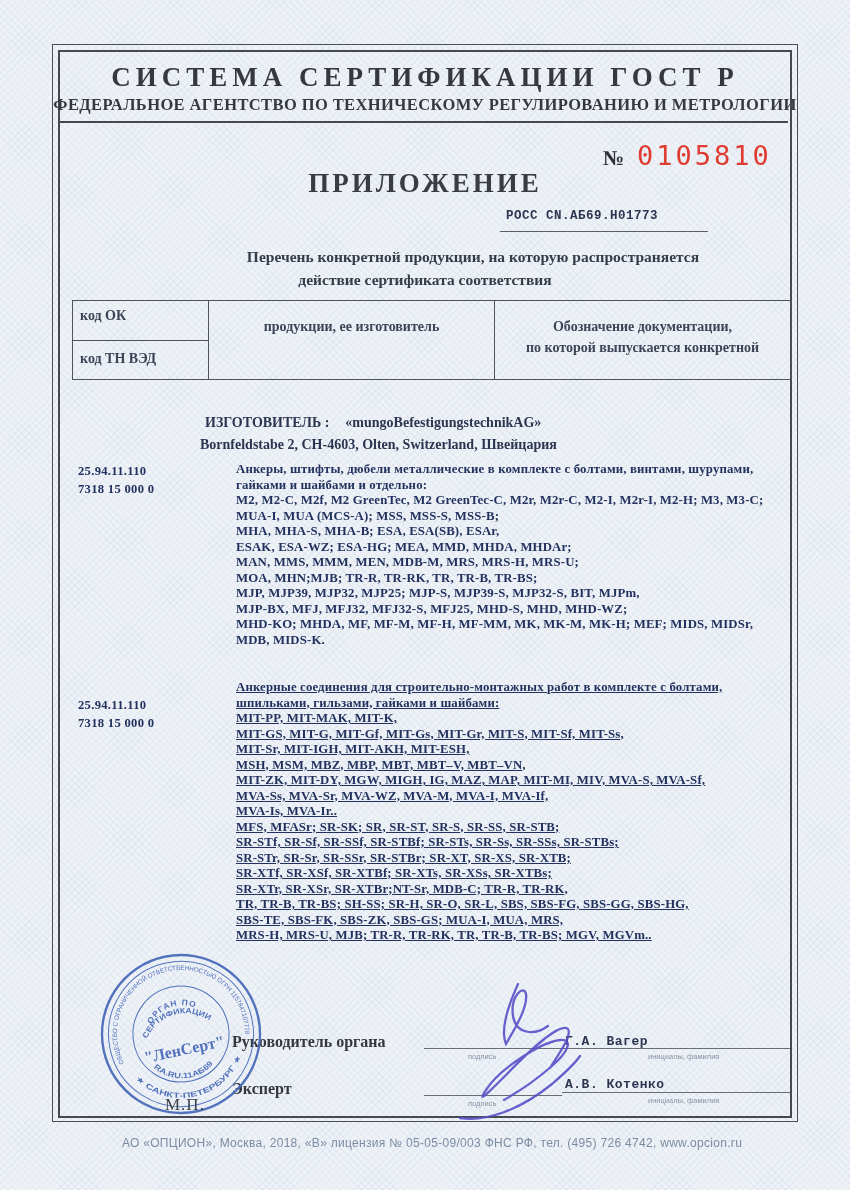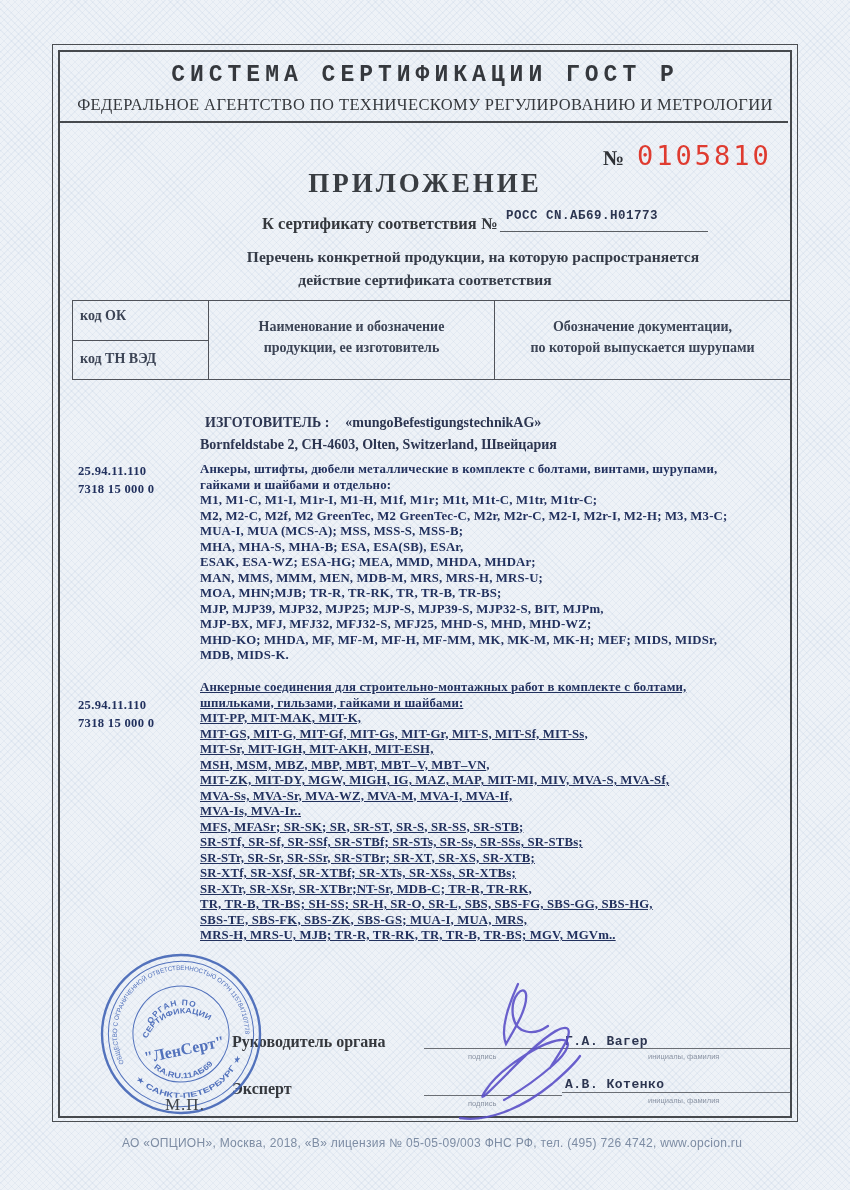--- a/index.html
+++ b/index.html
@@ -10,22 +10,22 @@
       repeating-linear-gradient(45deg, rgba(138,166,202,.10) 0 1px, transparent 1px 5px),
       repeating-linear-gradient(-45deg, rgba(138,166,202,.10) 0 1px, transparent 1px 5px);
     font-family:"Liberation Serif","DejaVu Serif",serif;
     color:#3a3e44;
   }
   .abs{position:absolute;}
   .frame-outer{left:52px;top:44px;width:744px;height:1076px;border:1.5px solid #4b4e52;}
   .frame-inner{left:58px;top:50px;width:730px;height:1064px;border:2.5px solid #46494d;}
   .hdr-rule{left:60px;top:121px;width:728px;height:2.4px;background:#46494d;}
   .t-center{left:0;width:850px;text-align:center;}
-  .sys-title{top:62px;font-size:23px;font-weight:bold;letter-spacing:5px;color:#35383d;font-family:Liberation Mono, monospace;}
-  .agency{top:95px;font-size:16.5px;font-weight:normal;letter-spacing:.4px;color:#35383d;}
+  .sys-title{top:62px;font-size:27px;font-weight:bold;letter-spacing:5px;color:#35383d;}
+  .agency{top:95px;font-size:16.5px;font-weight:bold;letter-spacing:.4px;color:#35383d;}
   .num-label{left:603px;top:146px;font-size:21px;font-weight:bold;color:#2e3136;}
   .num-red{left:637px;top:140px;font-family:"DejaVu Sans Mono","Liberation Mono",monospace;
            font-size:27px;letter-spacing:3px;color:#df3b30;font-weight:400;}
   .doc-title{top:168px;font-size:27px;font-weight:bold;letter-spacing:3px;color:#393d42;}
   .cert-label{left:262px;top:214px;font-size:16.5px;font-weight:bold;color:#35383d;}
   .cert-num{left:506px;top:209px;font-family:"Liberation Mono","DejaVu Sans Mono",monospace;
             font-size:12.5px;font-weight:bold;color:#2c3550;letter-spacing:.5px;}
   .cert-underline{left:500px;top:231px;width:208px;height:1.3px;background:#5a5e63;}
   .subtitle1{top:248px;font-size:15.5px;font-weight:bold;color:#353b47;padding-left:48px;}
   .subtitle2{top:271px;font-size:15.5px;font-weight:bold;color:#353b47;}
@@ -37,21 +37,21 @@
   .kod-ok{left:80px;top:308px;}
   .kod-tnved{left:80px;top:351px;}
   .col2{left:209px;top:316px;width:285px;text-align:center;line-height:21px;}
   .col3{left:495px;top:316px;width:295px;text-align:center;line-height:21px;}
   .mfr-line1{left:205px;top:415px;font-size:14px;font-weight:bold;color:#2c3550;white-space:nowrap;}
   .mfr-line1 .mfr-name{margin-left:16px;margin-top:32px;}
   .mfr-line2{left:200px;top:437px;font-size:14px;font-weight:bold;color:#2c3550;}
   .code{left:78px;font-size:12.6px;font-weight:bold;color:#22315e;letter-spacing:.3px;white-space:nowrap;}
   .plist{left:200px;width:600px;font-size:12.8px;font-weight:bold;color:#22315e;
          line-height:15.5px;white-space:nowrap;letter-spacing:.15px;}
-  .plist div{height:15.5px;}
+  .plist div{height:15.5px;margin-left:36px;}
   .p1{top:462px;}  .p2{top:680px;text-decoration:underline;}
   .sig-label{font-size:16px;font-weight:bold;color:#35383d;}
   .sig-name{font-family:"Liberation Mono","DejaVu Sans Mono",monospace;font-size:13px;
             font-weight:bold;color:#2c3550;letter-spacing:.5px;}
   .sig-line{height:1.2px;background:#6a6e74;}
   .sig-sub{font-family:"Liberation Sans","DejaVu Sans",sans-serif;font-size:7.5px;color:#8a93a3;}
   .mp{left:121px;top:1095px;font-size:17px;color:#3f444a;letter-spacing:1px;z-index:5;padding-left:44px;}
   .stamp-wrap{left:95px;top:948px;width:172px;height:172px;transform:rotate(-12deg);opacity:.92;z-index:3;}
   .sig-svg{left:400px;top:972px;width:270px;height:155px;z-index:4;}
   .footer{left:52px;top:1136px;width:760px;text-align:center;
@@ -68,54 +68,51 @@
   <div class="abs hdr-rule"></div>
 
   <div class="abs t-center sys-title">СИСТЕМА СЕРТИФИКАЦИИ ГОСТ Р</div>
   <div class="abs t-center agency">ФЕДЕРАЛЬНОЕ АГЕНТСТВО ПО ТЕХНИЧЕСКОМУ РЕГУЛИРОВАНИЮ И МЕТРОЛОГИИ</div>
 
   <div class="abs num-label">№</div>
   <div class="abs num-red">0105810</div>
 
   <div class="abs t-center doc-title">ПРИЛОЖЕНИЕ</div>
 
-  <div class="abs cert-label">К сертификату соответствия №</div>
   <div class="abs cert-num">РОСС CN.АБ69.H01773</div>
   <div class="abs cert-underline"></div>
 
   <div class="abs t-center subtitle1">Перечень конкретной продукции,  на которую распространяется</div>
   <div class="abs t-center subtitle2">действие сертификата соответствия</div>
 
   <div class="abs tbl"></div>
   <div class="abs tbl-v1"></div>
   <div class="abs tbl-v2"></div>
   <div class="abs tbl-h1"></div>
   <div class="abs cell kod-ok">код ОК</div>
   <div class="abs cell kod-tnved">код ТН ВЭД</div>
   <div class="abs cell col2">
-    <div>Наименование и обозначение</div>
     <div>продукции, ее изготовитель</div>
   </div>
   <div class="abs cell col3">
     <div>Обозначение документации,</div>
-    <div>по которой выпускается шурупами</div>
+    <div>по которой выпускается конкретной</div>
   </div>
 
   <div class="abs mfr-line1">
     <span>ИЗГОТОВИТЕЛЬ :</span><span class="mfr-name">«mungoBefestigungstechnikAG»</span>
   </div>
   <div class="abs mfr-line2">Bornfeldstabe 2, CH-4603, Olten, Switzerland, Швейцария</div>
 
   <div class="abs code" style="top:464px;">25.94.11.110</div>
   <div class="abs code" style="top:482px;">7318 15 000 0</div>
 
   <div class="abs plist p1">
     <div>Анкеры,  штифты,  дюбели металлические в комплекте с болтами, винтами, шурупами,</div>
     <div>гайками и шайбами и отдельно:</div>
-    <div>M1, M1-C, M1-I, M1r-I, M1-H, M1f, M1r; M1t, M1t-C, M1tr, M1tr-C;</div>
     <div>M2, M2-C, M2f, M2 GreenTec, M2 GreenTec-C, M2r, M2r-C, M2-I, M2r-I, M2-H; M3, M3-C;</div>
     <div>MUA-I, MUA (MCS-A); MSS, MSS-S, MSS-B;</div>
     <div>MHA, MHA-S, MHA-B;  ESA, ESA(SB), ESAr,</div>
     <div>ESAK, ESA-WZ; ESA-HG; MEA, MMD, MHDA, MHDAr;</div>
     <div>MAN, MMS, MMM, MEN, MDB-M, MRS, MRS-H, MRS-U;</div>
     <div>MOA, MHN;MJB; TR-R, TR-RK, TR, TR-B, TR-BS;</div>
     <div>MJP, MJP39, MJP32, MJP25;  MJP-S, MJP39-S, MJP32-S, BIT, MJPm,</div>
     <div>MJP-BX, MFJ, MFJ32, MFJ32-S, MFJ25, MHD-S, MHD, MHD-WZ;</div>
     <div>MHD-KO; MHDA,  MF, MF-M, MF-H, MF-MM, MK, MK-M, MK-H; MEF; MIDS, MIDSr,</div>
     <div>MDB, MIDS-K.</div>

